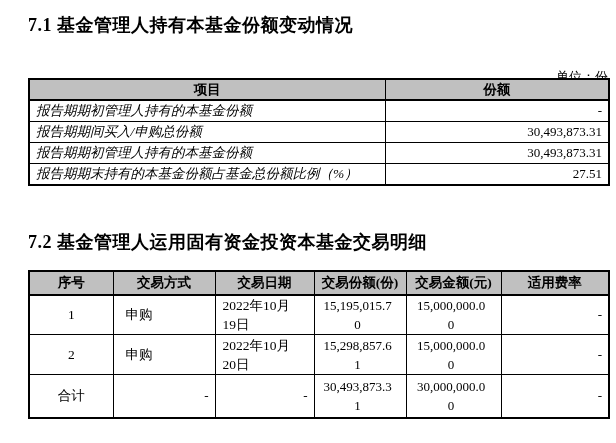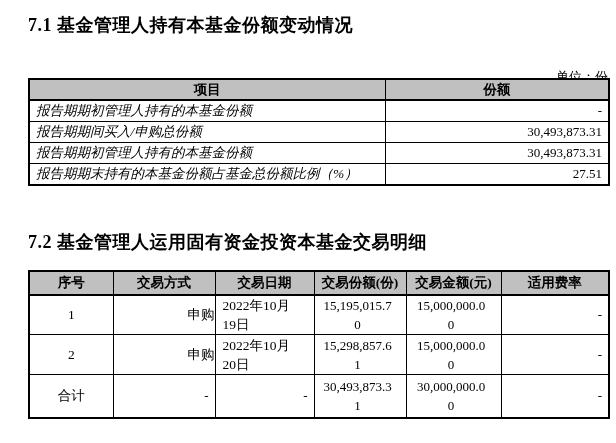--- a/index.html
+++ b/index.html
@@ -52,21 +52,21 @@
   
   .t1 { top: 78px; }
   .t1 thead th { height: 19px; margin-top: 36px; }
   .t1 tbody td { height: 20px; }
   .t1 td.item { text-align: left; padding-left: 6px; padding-right: 4px; font-style: italic; }
   .t1 td.val  { text-align: right; padding-right: 6px; font-size: 13px; }
   
   .t2 { top: 270px; }
   .t2 thead th { height: 22px; }
   .t2 td.no     { text-align: center; }
-  .t2 td.method { text-align: right; padding-left: 12px; }
+  .t2 td.method { text-align: left; padding-left: 12px; }
   .t2 td.date   { text-align: left; padding-left: 7px; white-space: pre-line; line-height: 19px; }
   .t2 td.num    { text-align: center; padding-right: 5px; white-space: pre-line; line-height: 19px; font-size: 13px; }
   .t2 td.dash   { text-align: right; padding-right: 6px; font-size: 13px; }
   .t2 tr.r1 { height: 39px; }
   .t2 tr.r2 { height: 40px; }
   .t2 tr.r3 { height: 43px; }
 </style>
 </head>
 <body>
 

